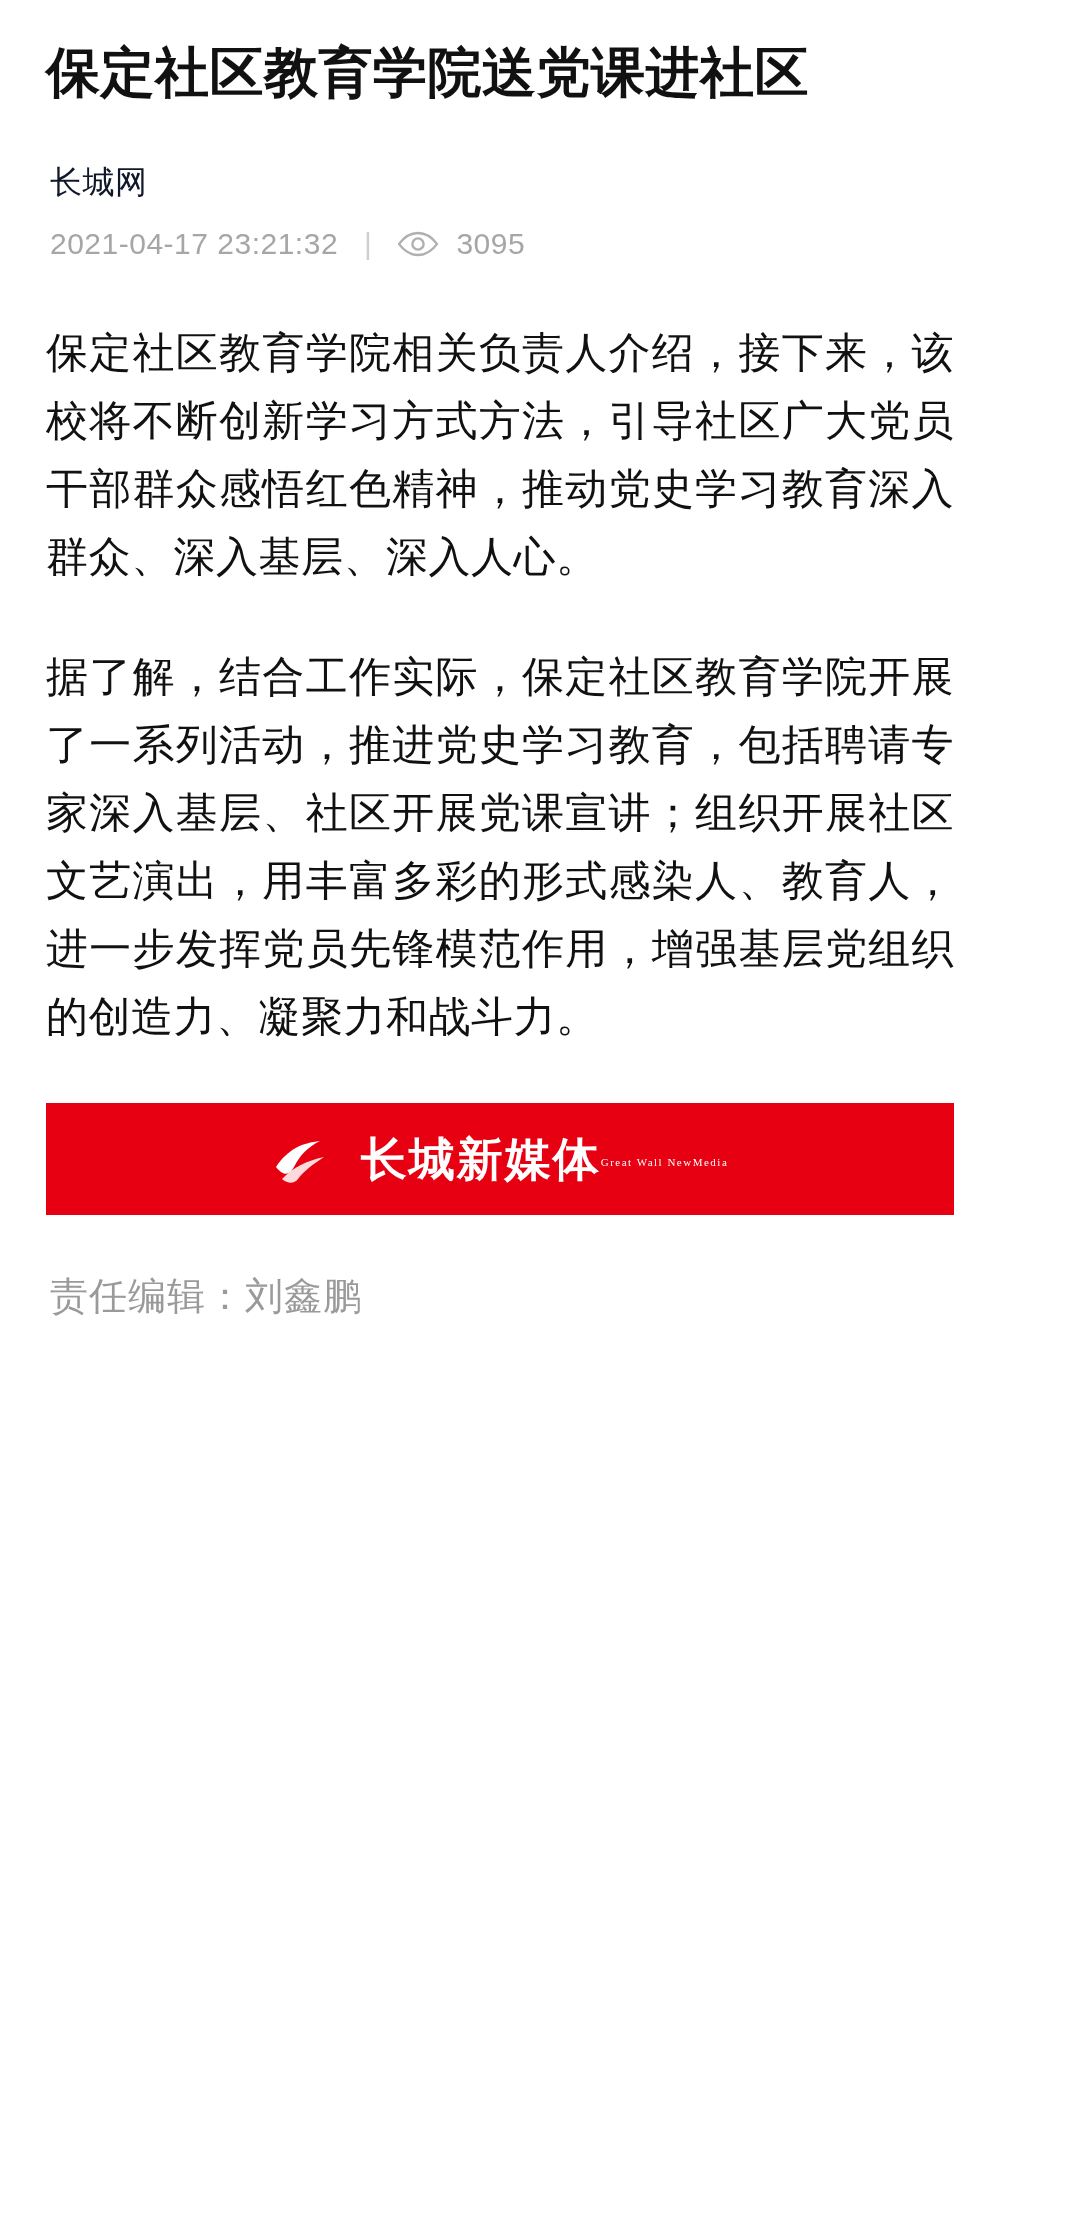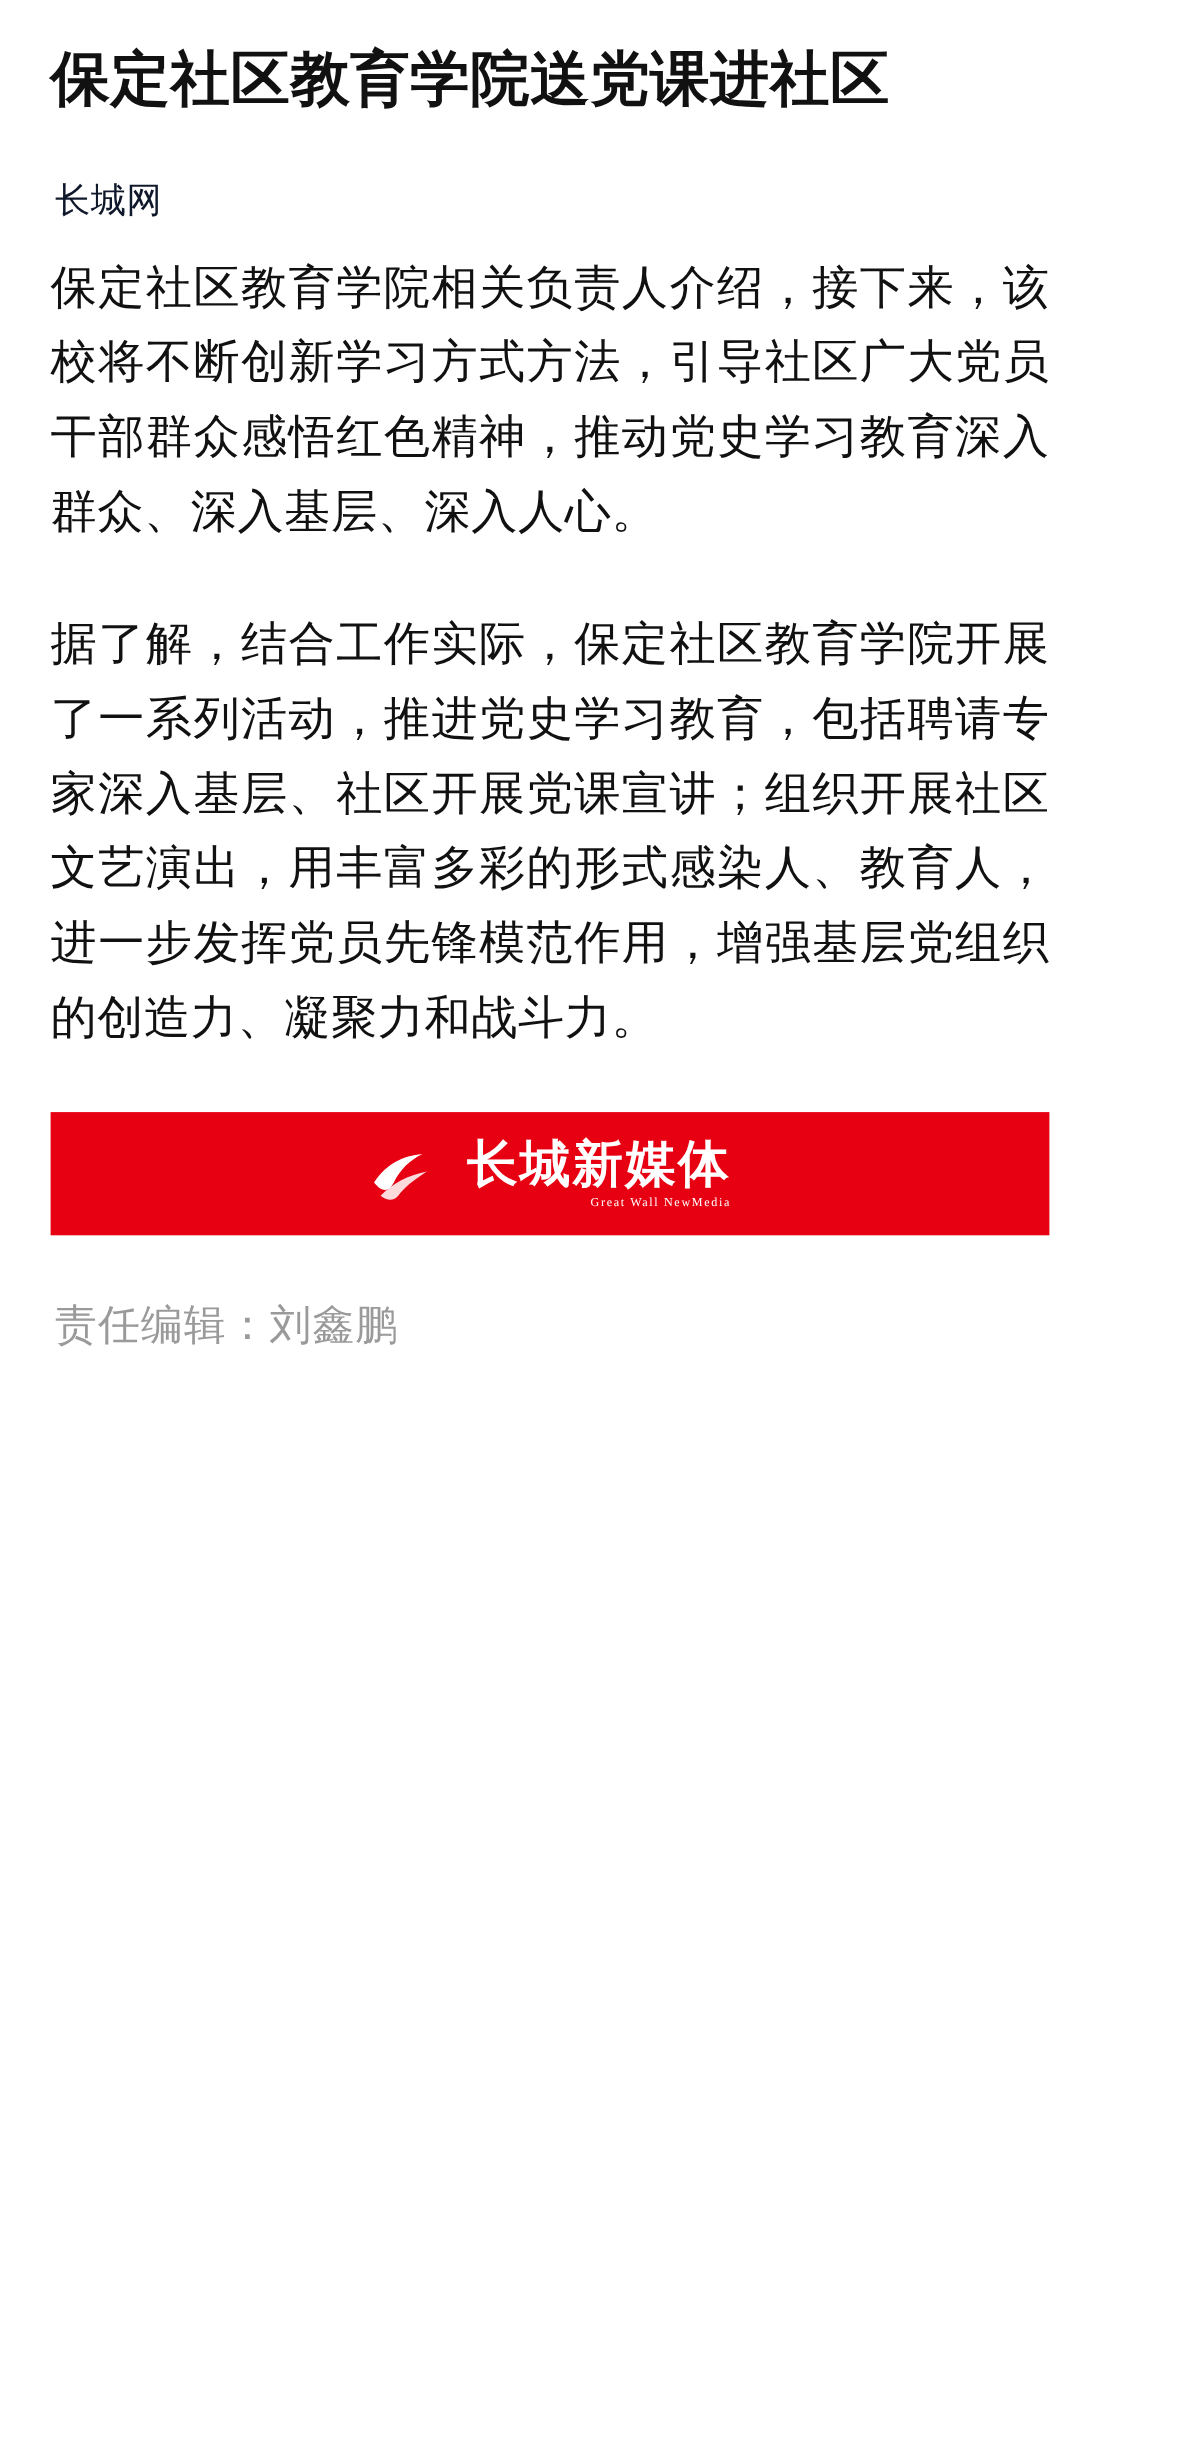--- a/index.html
+++ b/index.html
@@ -85,22 +85,21 @@
   }
   .banner-mark {
     width: 64px;
     height: 64px;
     position: relative;
     flex: 0 0 auto;
   }
   .banner-mark svg { display: block; }
   .banner-text {
     display: flex;
-    flex-direction: column;
-    align-items: flex-end;
+    align-items: center;
     line-height: 1;
     margin-left: 15px;
   }
   .banner-main {
     font-size: 46px;
     font-weight: bold;
     color: #ffffff;
     letter-spacing: 2px;
     font-family: "DejaVu Sans", "Liberation Sans", sans-serif;
   }
@@ -120,20 +119,31 @@
 </style>
 </head>
 <body>
 
 <div class="page">
 
   <h1 class="article-title">保定社区教育学院送党课进社区</h1>
 
   <div class="source">长城网</div>
 
+  <div class="meta-row">
+    <span class="meta-date">2021-04-17 23:21:32</span>
+    <span class="meta-sep">|</span>
+    <span class="eye-icon">
+      <svg width="40" height="26" viewBox="0 0 40 26" aria-hidden="true">
+        <path d="M20 2 C9 2 2.5 11 1 13 C2.5 15 9 24 20 24 C31 24 37.5 15 39 13 C37.5 11 31 2 20 2 Z" fill="none" stroke="#b0b0b0" stroke-width="2.4"></path>
+        <circle cx="20" cy="13" r="5.6" fill="none" stroke="#b0b0b0" stroke-width="2.4"></circle>
+      </svg>
+    </span>
+    <span class="views">3095</span>
+  </div>
 
   <div class="body-text">
     <p>保定社区教育学院相关负责人介绍，接下来，该校将不断创新学习方式方法，引导社区广大党员干部群众感悟红色精神，推动党史学习教育深入群众、深入基层、深入人心。</p>
     <p>据了解，结合工作实际，保定社区教育学院开展了一系列活动，推进党史学习教育，包括聘请专家深入基层、社区开展党课宣讲；组织开展社区文艺演出，用丰富多彩的形式感染人、教育人，进一步发挥党员先锋模范作用，增强基层党组织的创造力、凝聚力和战斗力。</p>
   </div>
 
   <div class="banner">
     <div class="banner-logo">
       <span class="banner-mark">
         <svg width="64" height="64" viewBox="0 0 64 64" aria-hidden="true">

